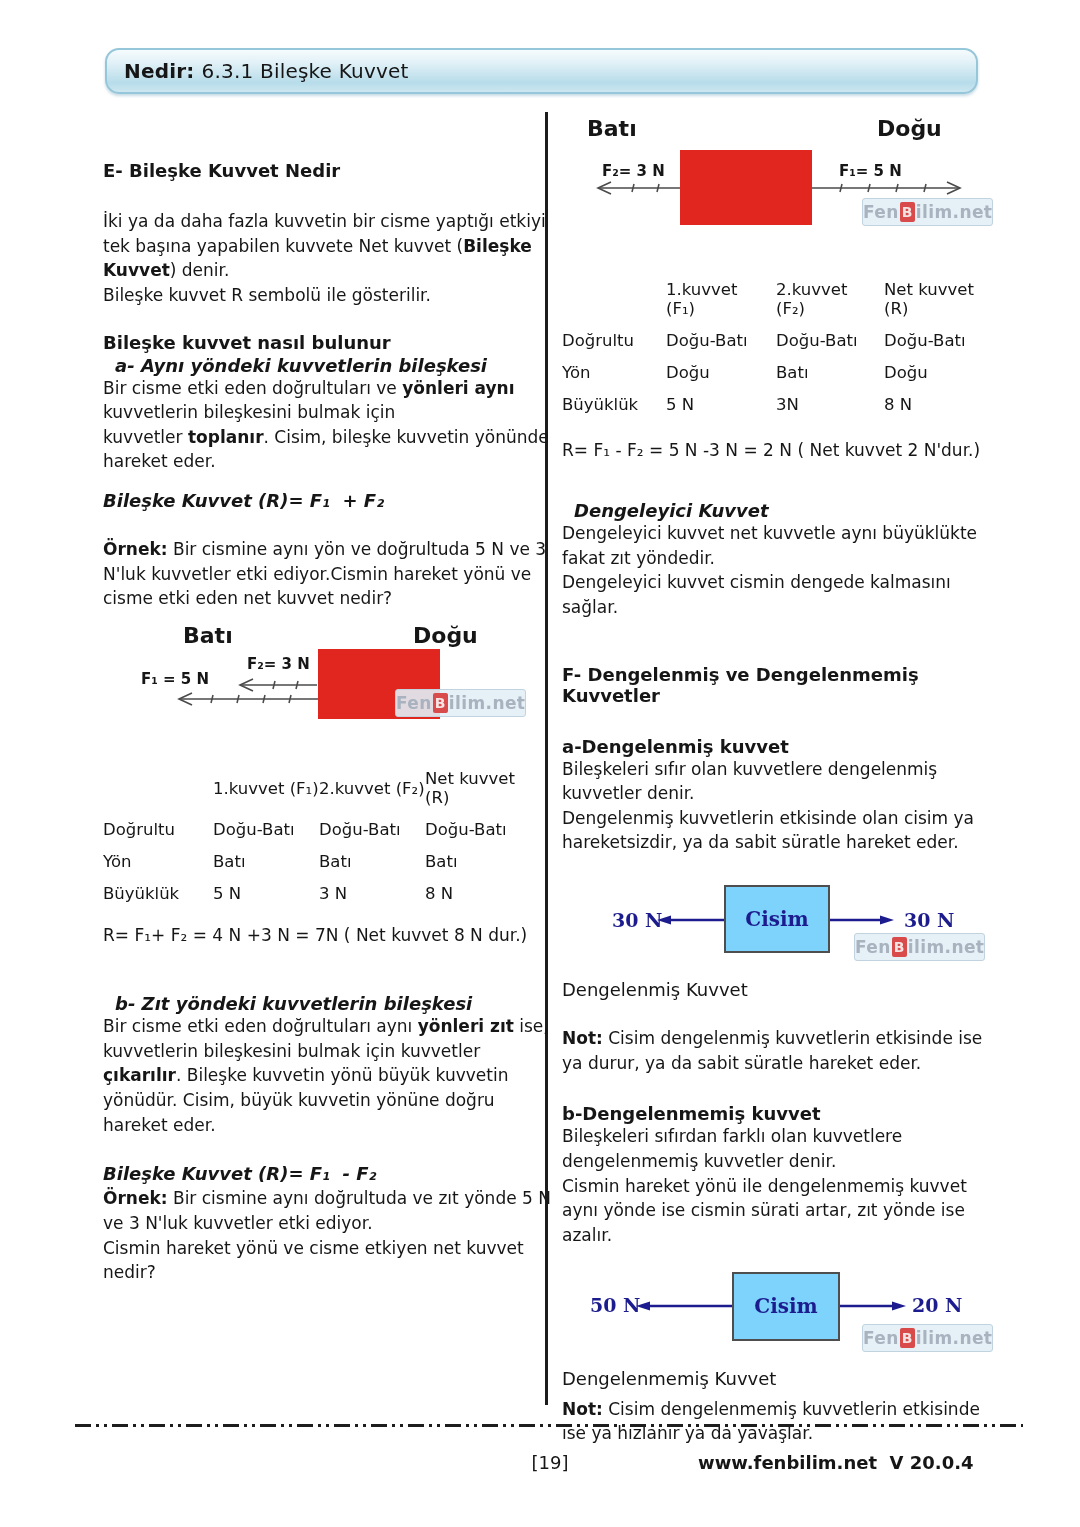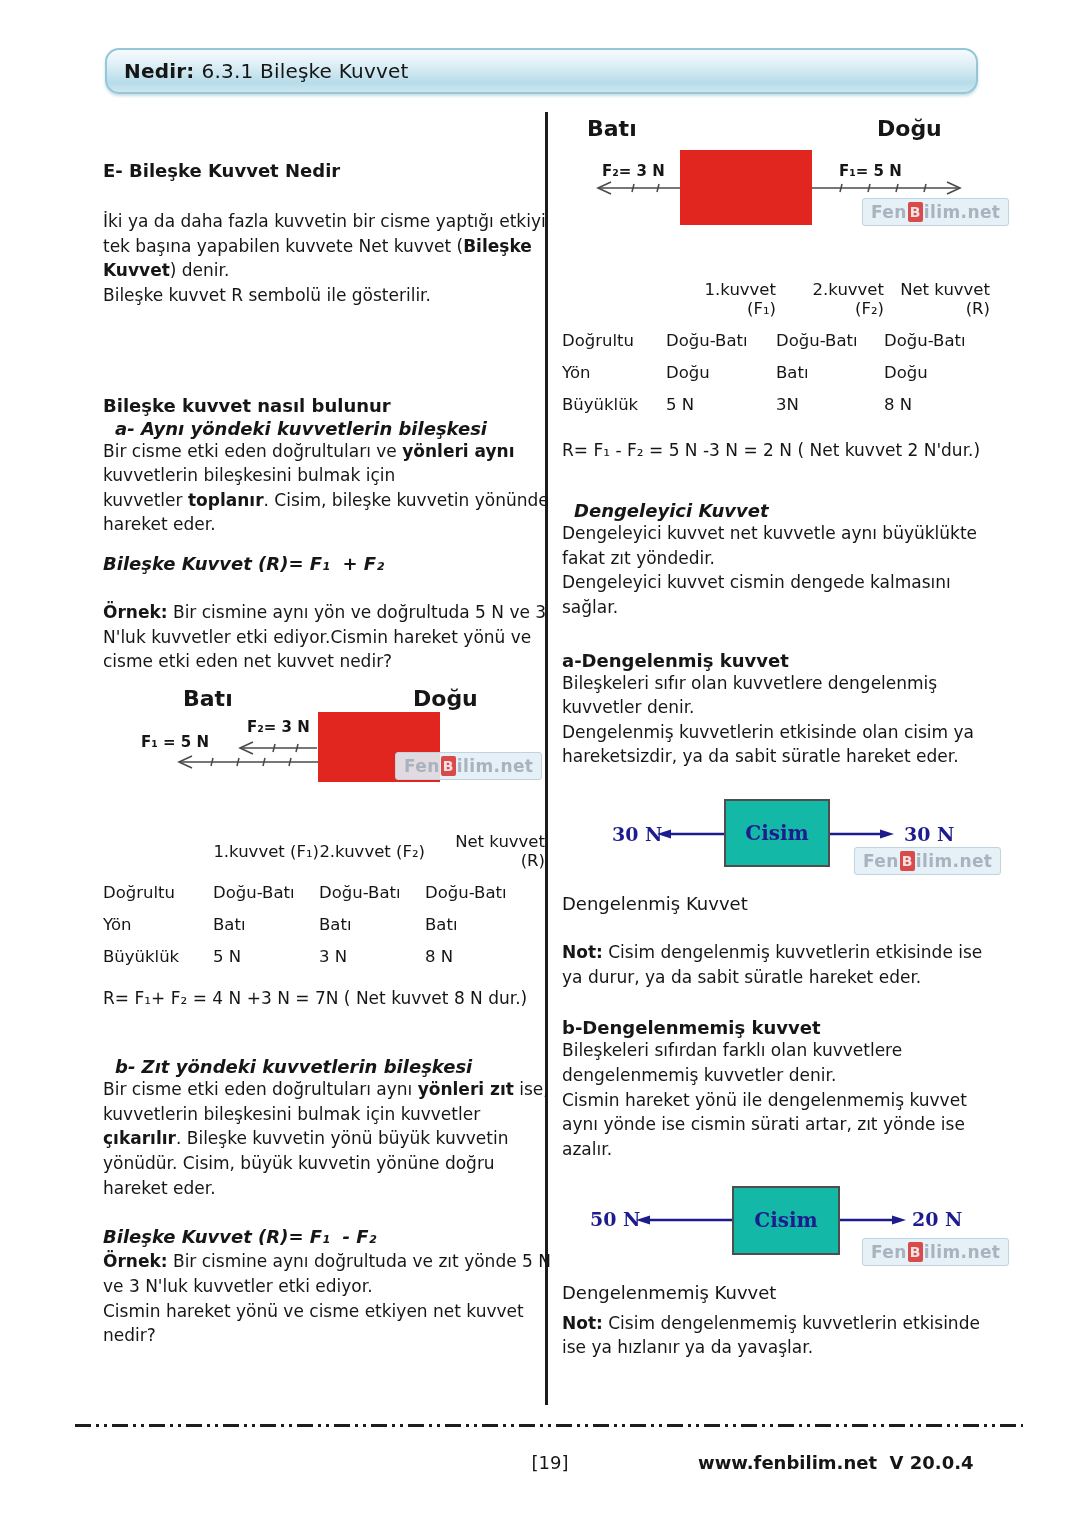--- a/index.html
+++ b/index.html
@@ -26,46 +26,46 @@
   .col { position:absolute; top:110px; }
   .col-left  { left:103px; width:448px; }
   .col-right { left:562px; width:428px; }
 
   .h  { font-size:18px; font-weight:bold; }
   .hb { font-size:18px; font-weight:bold; font-style:italic;margin-left:12px; }
   p, .para { font-size:17px; line-height:1.45; }
   .b { font-weight:bold; }
   .formula { font-size:18px; font-weight:bold; font-style:italic; white-space:pre; }
   .result { font-size:17px; }
-  .pre { white-space:pre-line;text-align:right; }
+  .pre { white-space:pre-line; }
 
   
   .ftable { display:grid; font-size:16.5px; row-gap:13px; align-items:center; }
   .ftable-left  { grid-template-columns:110px 106px 106px 120px; }
   .ftable-right { grid-template-columns:104px 110px 108px 106px; }
   .ftable .th { font-size:16.5px; }
 
   
   .diagram { position:relative; }
   .dir-label { position:absolute; font-size:22px; font-weight:bold; }
   .redbox { position:absolute; background:#e1251f; }
   .greenbox {
-    position:absolute; background:#14b8a6; border:2px solid #4e4e4e;
+    position:absolute; background:#7dd3fc; border:2px solid #4e4e4e;
     display:flex; align-items:center; justify-content:center;
     font-family:"DejaVu Serif", serif; font-weight:bold; color:#1c1c8e; font-size:20px;
   }
   .flabel { position:absolute; font-size:15px; font-weight:bold; white-space:pre; }
   .navy-label { position:absolute; font-family:"DejaVu Serif", serif; font-weight:bold; color:#1c1c8e; font-size:19px; }
   .arr { position:absolute; line-height:0; }
   .caption { font-size:18px; text-align:left; }
 
   
   .wm {
     position:absolute; background:rgba(226,238,246,.9); border:1px solid #c0d3de;
-    border-radius:3px; padding:3px 8px; display:flex; align-items:flex-end;
+    border-radius:3px; padding:3px 0; display:flex; align-items:flex-end;
     font-size:17px; font-weight:bold; color:#a8b3bf; letter-spacing:.4px;
   }
   .wm .wm-b {
     background:#d94b4b; color:#f6e3e3; width:15px; height:20px; border-radius:2px;
     display:flex; align-items:center; justify-content:center; font-size:14px; margin:0 1px;
   }
 
   
   .footer-line {
     position:absolute; left:75px; top:1424px; width:948px; height:3px;
@@ -73,21 +73,21 @@
       #1d1d1d 0 16px, transparent 16px 21px,
       #1d1d1d 21px 24px, transparent 24px 29px,
       #1d1d1d 29px 32px, transparent 32px 37px);
   }
   .footer-page { position:absolute; left:515px; top:1452px; width:70px; text-align:center; font-size:18px; }
   .footer-site { position:absolute; left:698px; top:1452px; font-size:18px; font-weight:bold; white-space:pre; }
 
   .mt2{margin-top:2px}.mt8{margin-top:8px}.mt10{margin-top:10px}.mt12{margin-top:12px}
   .mt20{margin-top:20px}.mt22{margin-top:22px}.mt24{margin-top:24px}.mt26{margin-top:26px}
   .mt28{margin-top:28px}.mt30{margin-top:30px}.mt32{margin-top:16px}.mt40{margin-top:40px}
-  .mt44{margin-top:44px}.mt48{margin-top:48px}.mt50{margin-top:50px}.mt56{margin-top:87px}
+  .mt44{margin-top:44px}.mt48{margin-top:48px}.mt50{margin-top:50px}.mt56{margin-top:24px}
 </style>
 </head>
 <body>
 
 <div class="page">
 
   <div class="banner">
     <span class="lbl">Nedir:</span>
     <span>6.3.1 Bileşke Kuvvet</span>
   </div>
@@ -232,20 +232,21 @@
       <div>3N</div>
       <div>8 N</div>
     </div>
 
     <div class="result mt26">R= F₁ - F₂ = 5 N -3 N = 2 N ( Net kuvvet 2 N'dur.)</div>
 
     <div class="hb mt40">Dengeleyici Kuvvet</div>
     <p>Dengeleyici kuvvet net kuvvetle aynı büyüklükte fakat zıt yöndedir.</p>
     <p>Dengeleyici kuvvet cismin dengede kalmasını sağlar.</p>
 
+    <div class="h mt44">F- Dengelenmiş ve Dengelenmemiş Kuvvetler</div>
 
     <div class="h mt30">a-Dengelenmiş kuvvet</div>
     <p>Bileşkeleri sıfır olan kuvvetlere dengelenmiş kuvvetler denir.</p>
     <p>Dengelenmiş kuvvetlerin etkisinde olan cisim ya hareketsizdir, ya da sabit süratle hareket eder.</p>
 
     <div class="diagram mt26" style="height:88px;">
       <div class="greenbox" style="left:162px;top:4px;width:106px;height:68px;">
           <span>Cisim</span>
         </div>
       <span class="navy-label" style="left:50px;top:28px;">30 N</span>

